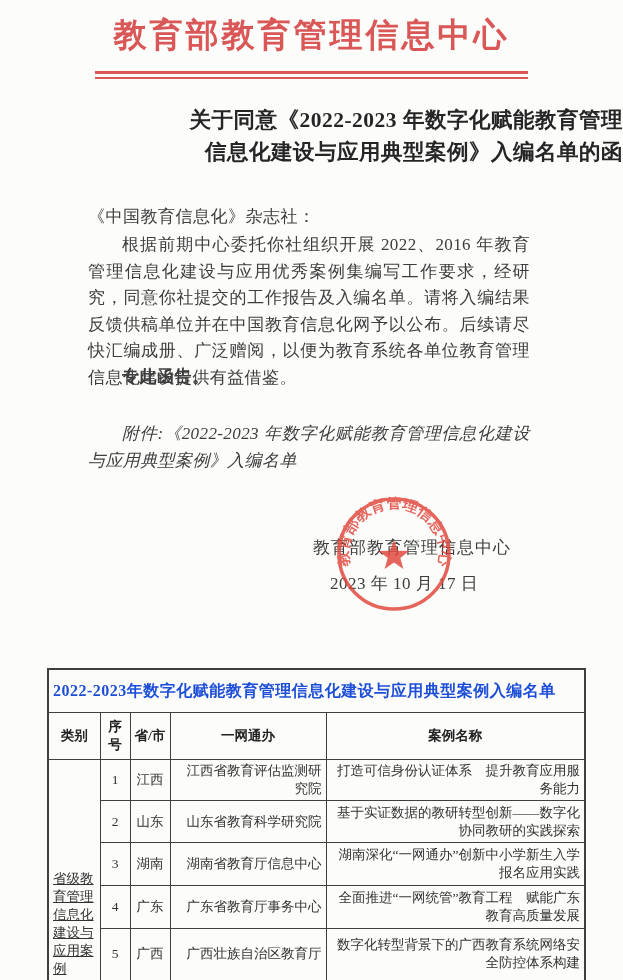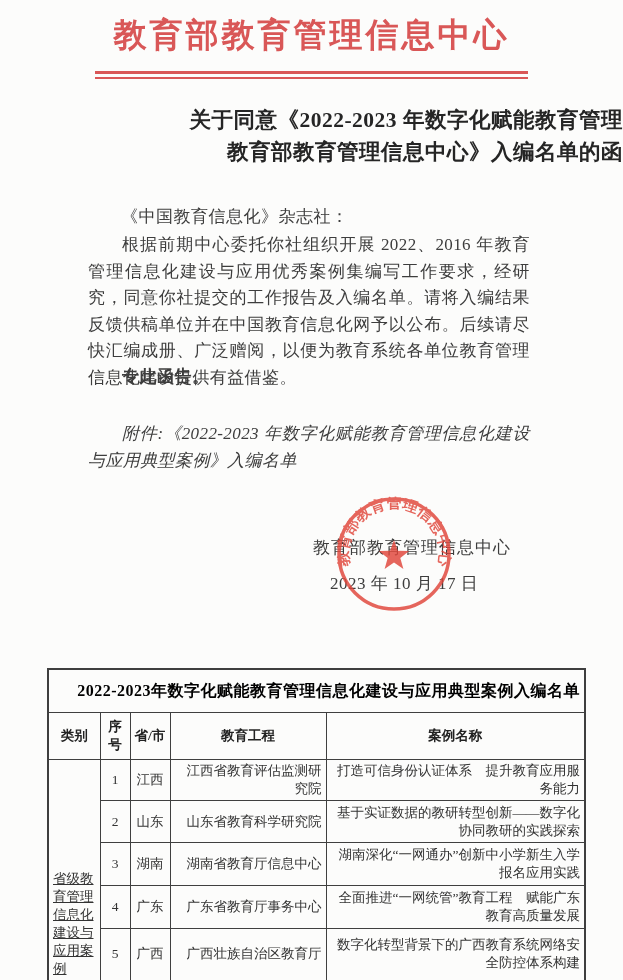--- a/index.html
+++ b/index.html
@@ -29,21 +29,21 @@
   }
 
   
   .doc-title{
     position:absolute;top:104px;left:0;width:100%;margin:0;
     text-align:right;font-size:21.5px;font-weight:bold;color:#252525;
     line-height:32px;letter-spacing:0.5px;
   }
 
   
-  .recipient{position:absolute;top:205px;left:88px;font-size:17px;letter-spacing:0.5px;margin-left:33px;}
+  .recipient{position:absolute;top:205px;left:88px;font-size:17px;letter-spacing:0.5px;}
   .body-para{
     position:absolute;top:232px;left:88px;width:442px;
     font-size:17px;line-height:26.6px;text-align:justify;
     text-indent:2em;letter-spacing:0.4px;
   }
   .closing{position:absolute;top:365px;left:88px;font-size:17px;text-indent:2em;letter-spacing:0.5px;font-weight:bold;}
   .attachment{
     position:absolute;top:420px;left:88px;width:442px;
     font-size:17px;line-height:27px;text-align:justify;
     text-indent:2em;letter-spacing:0.4px;font-style:italic;
@@ -60,21 +60,21 @@
     border-collapse:collapse;width:537px;table-layout:fixed;
     font-family:"Liberation Serif","DejaVu Serif",serif;color:#333;
   }
   .case-table td,.case-table th{
     border:1px solid var(--line);
     font-weight:normal;font-size:13.5px;line-height:18px;
     padding:2px 4px;word-break:break-all;
   }
   .case-table{border:2px solid var(--line);}
   .tbl-title td{
-    font-size:16px;font-weight:bold;text-align:right;color:#000000;
+    font-size:16px;font-weight:bold;text-align:left;color:#1d4ed8;
     height:38px;letter-spacing:0.5px;
   }
   .tbl-head th{font-weight:bold;text-align:center;height:42px;color:#222;}
   .c-center{text-align:center;}
   .c-left{text-align:right;padding-left:6px;}
   .cat-cell{
     vertical-align:bottom;text-align:left;
     font-size:12.5px;line-height:19px;padding:0 1px 20px 1px;text-decoration:underline;
   }
   .r1{height:40px;} .r2{height:42px;} .r3{height:43px;} .r4{height:43px;} .r5{height:52px;}
@@ -82,21 +82,21 @@
 </head>
 <body>
 
 <div class="page">
 
   <div class="org-name">教育部教育管理信息中心</div>
   <div class="double-rule"></div>
 
   <h1 class="doc-title">
     <span>关于同意《2022-2023 年数字化赋能教育管理</span><br>
-    <span>教育部教育管理信息中心》入编名单的函</span>
+    <span>信息化建设与应用典型案例》入编名单的函</span>
   </h1>
 
   <div class="recipient">《中国教育信息化》杂志社：</div>
   <div class="body-para">根据前期中心委托你社组织开展 2022、2016 年教育管理信息化建设与应用优秀案例集编写工作要求，经研究，同意你社提交的工作报告及入编名单。请将入编结果反馈供稿单位并在中国教育信息化网予以公布。后续请尽快汇编成册、广泛赠阅，以便为教育系统各单位教育管理信息化建设提供有益借鉴。</div>
   <div class="closing">专此函告。</div>
   <div class="attachment">附件:《2022-2023 年数字化赋能教育管理信息化建设与应用典型案例》入编名单</div>
 
   <div class="signer">教育部教育管理信息中心</div>
   <div class="sign-date">2023 年 10 月 17 日</div>
 
@@ -121,21 +121,21 @@
           <col style="width:259px">
       </colgroup>
       <tbody>
           <tr class="tbl-title">
         <td colspan="5">2022-2023年数字化赋能教育管理信息化建设与应用典型案例入编名单</td>
       </tr>
       <tr class="tbl-head">
         <th>类别</th>
         <th>序号</th>
         <th>省/市</th>
-        <th>教育工程</th>
+        <th>一网通办</th>
         <th>案例名称</th>
       </tr>
       <tr class="r1">
         <td rowspan="5" class="cat-cell">省级教育管理信息化建设与应用案例</td>
         <td class="c-center">1</td>
         <td class="c-center">江西</td>
         <td class="c-left">江西省教育评估监测研究院</td>
         <td class="c-left">打造可信身份认证体系　提升教育应用服务能力</td>
       </tr>
       <tr class="r2">

